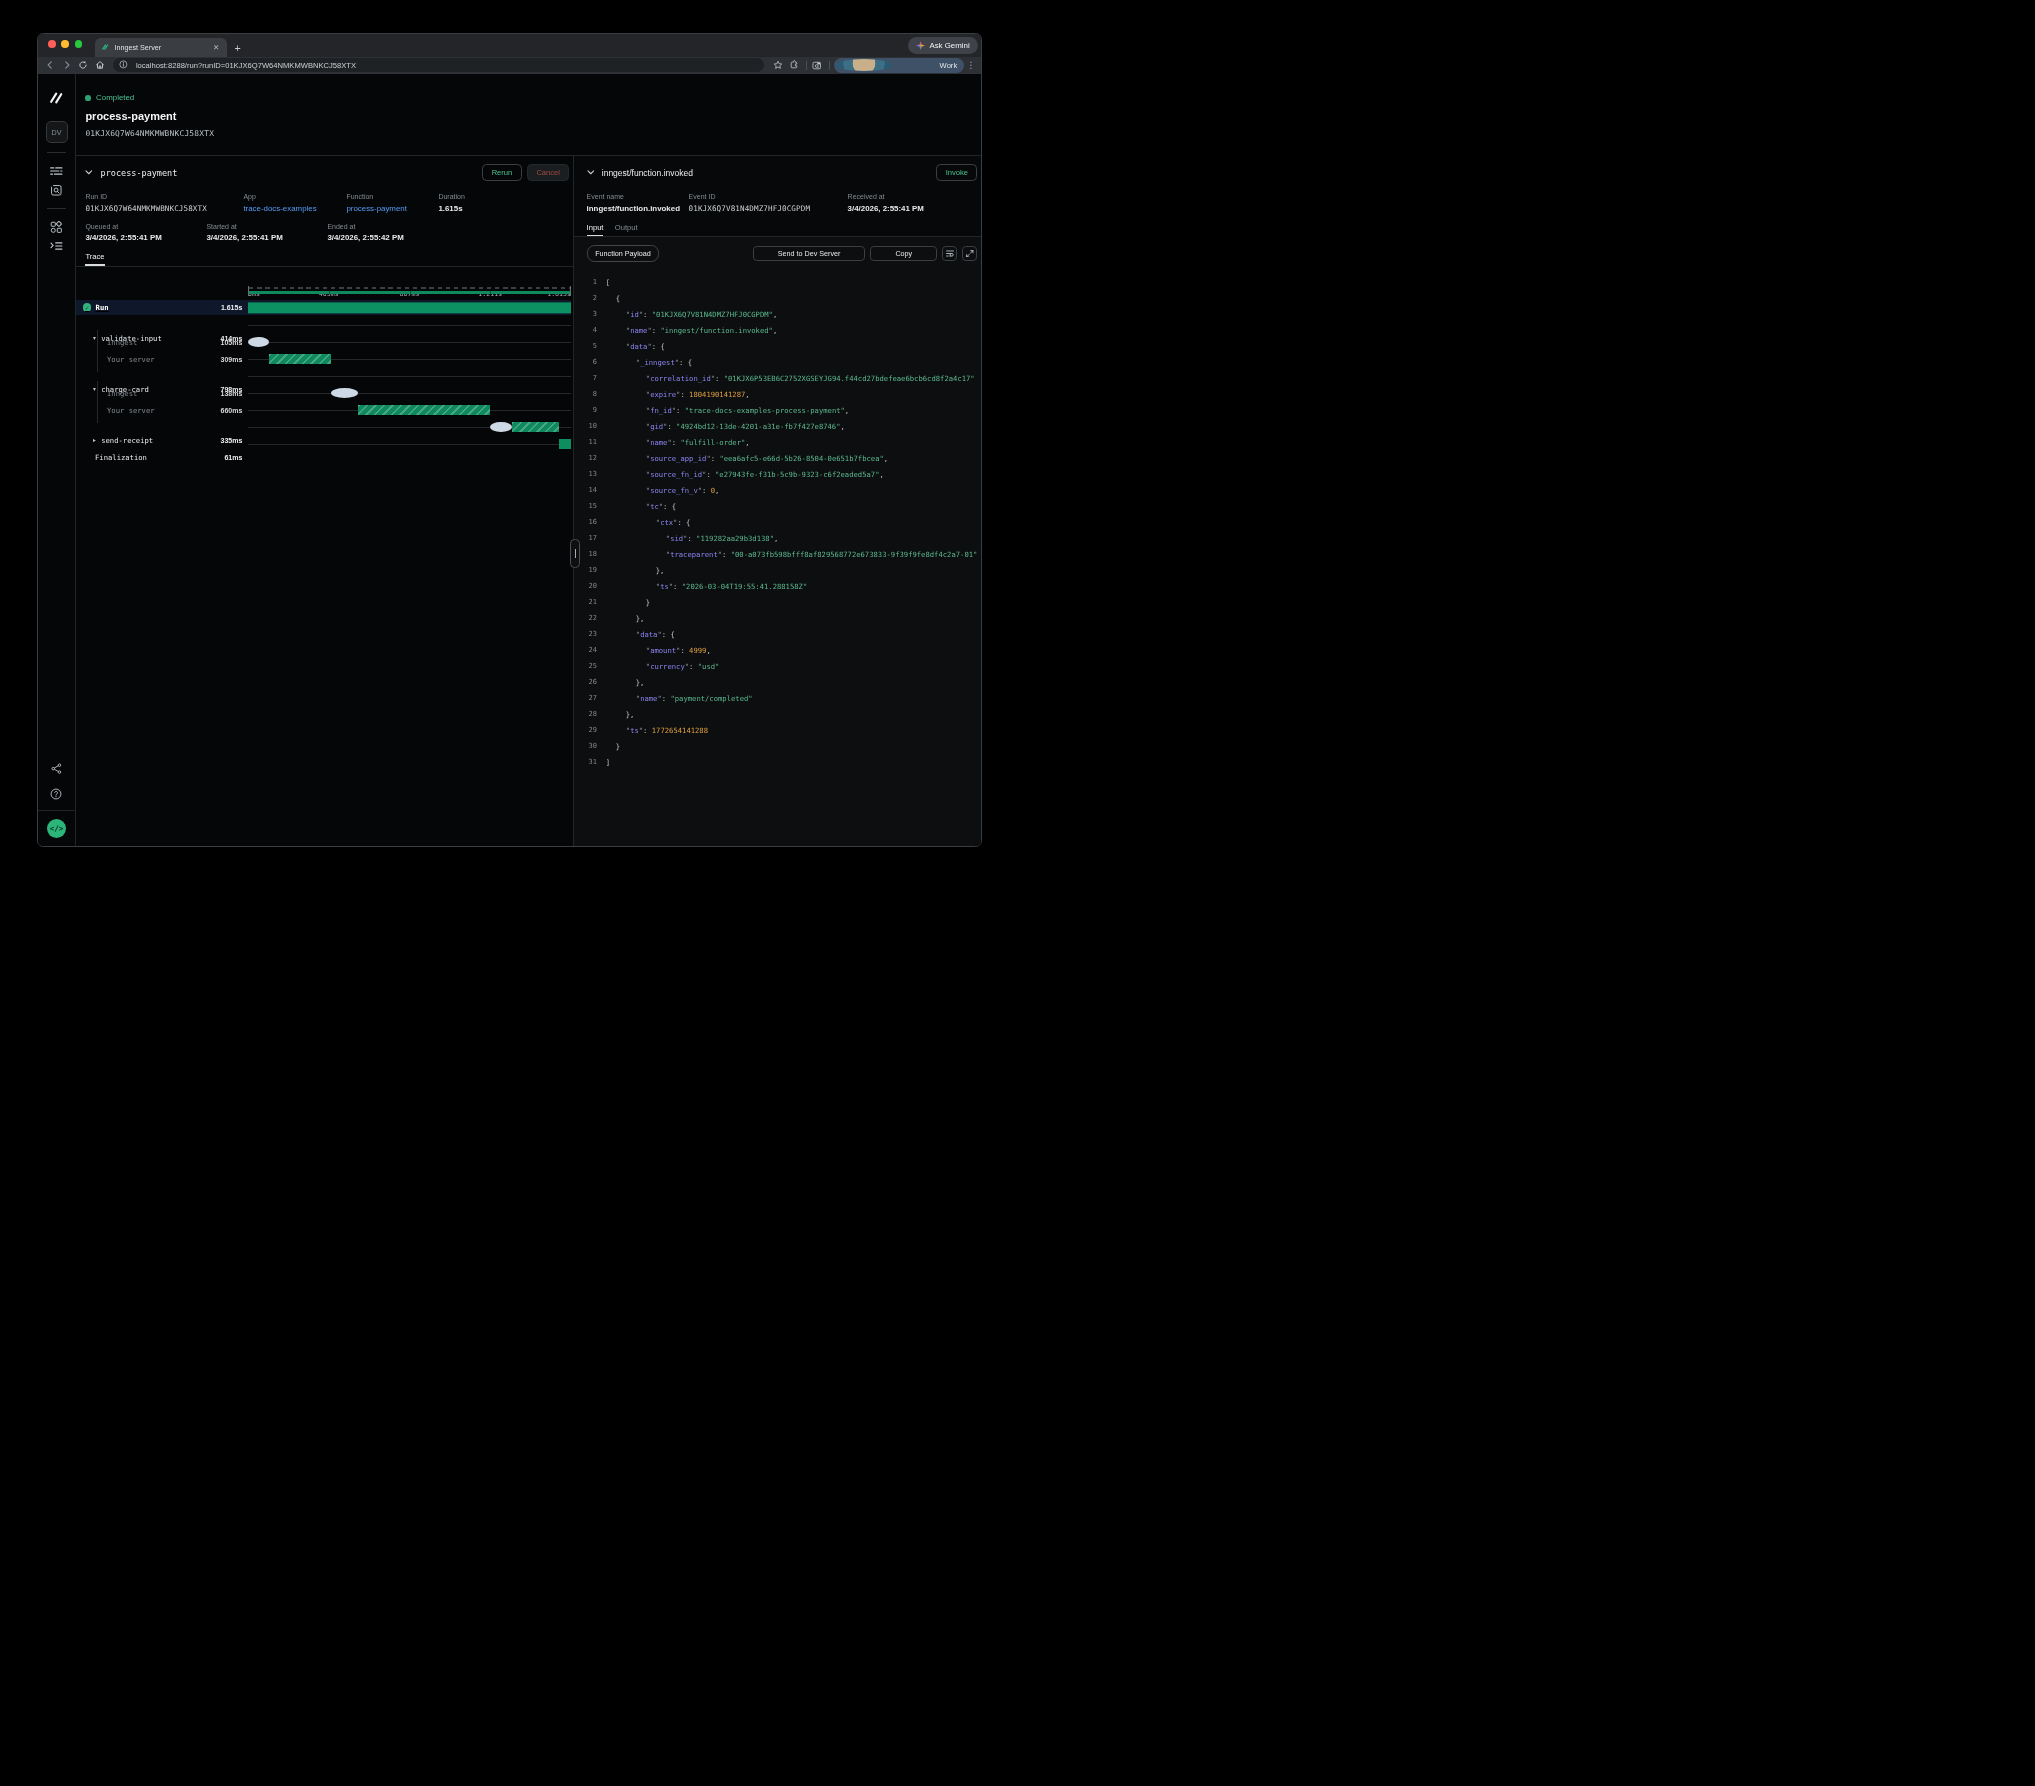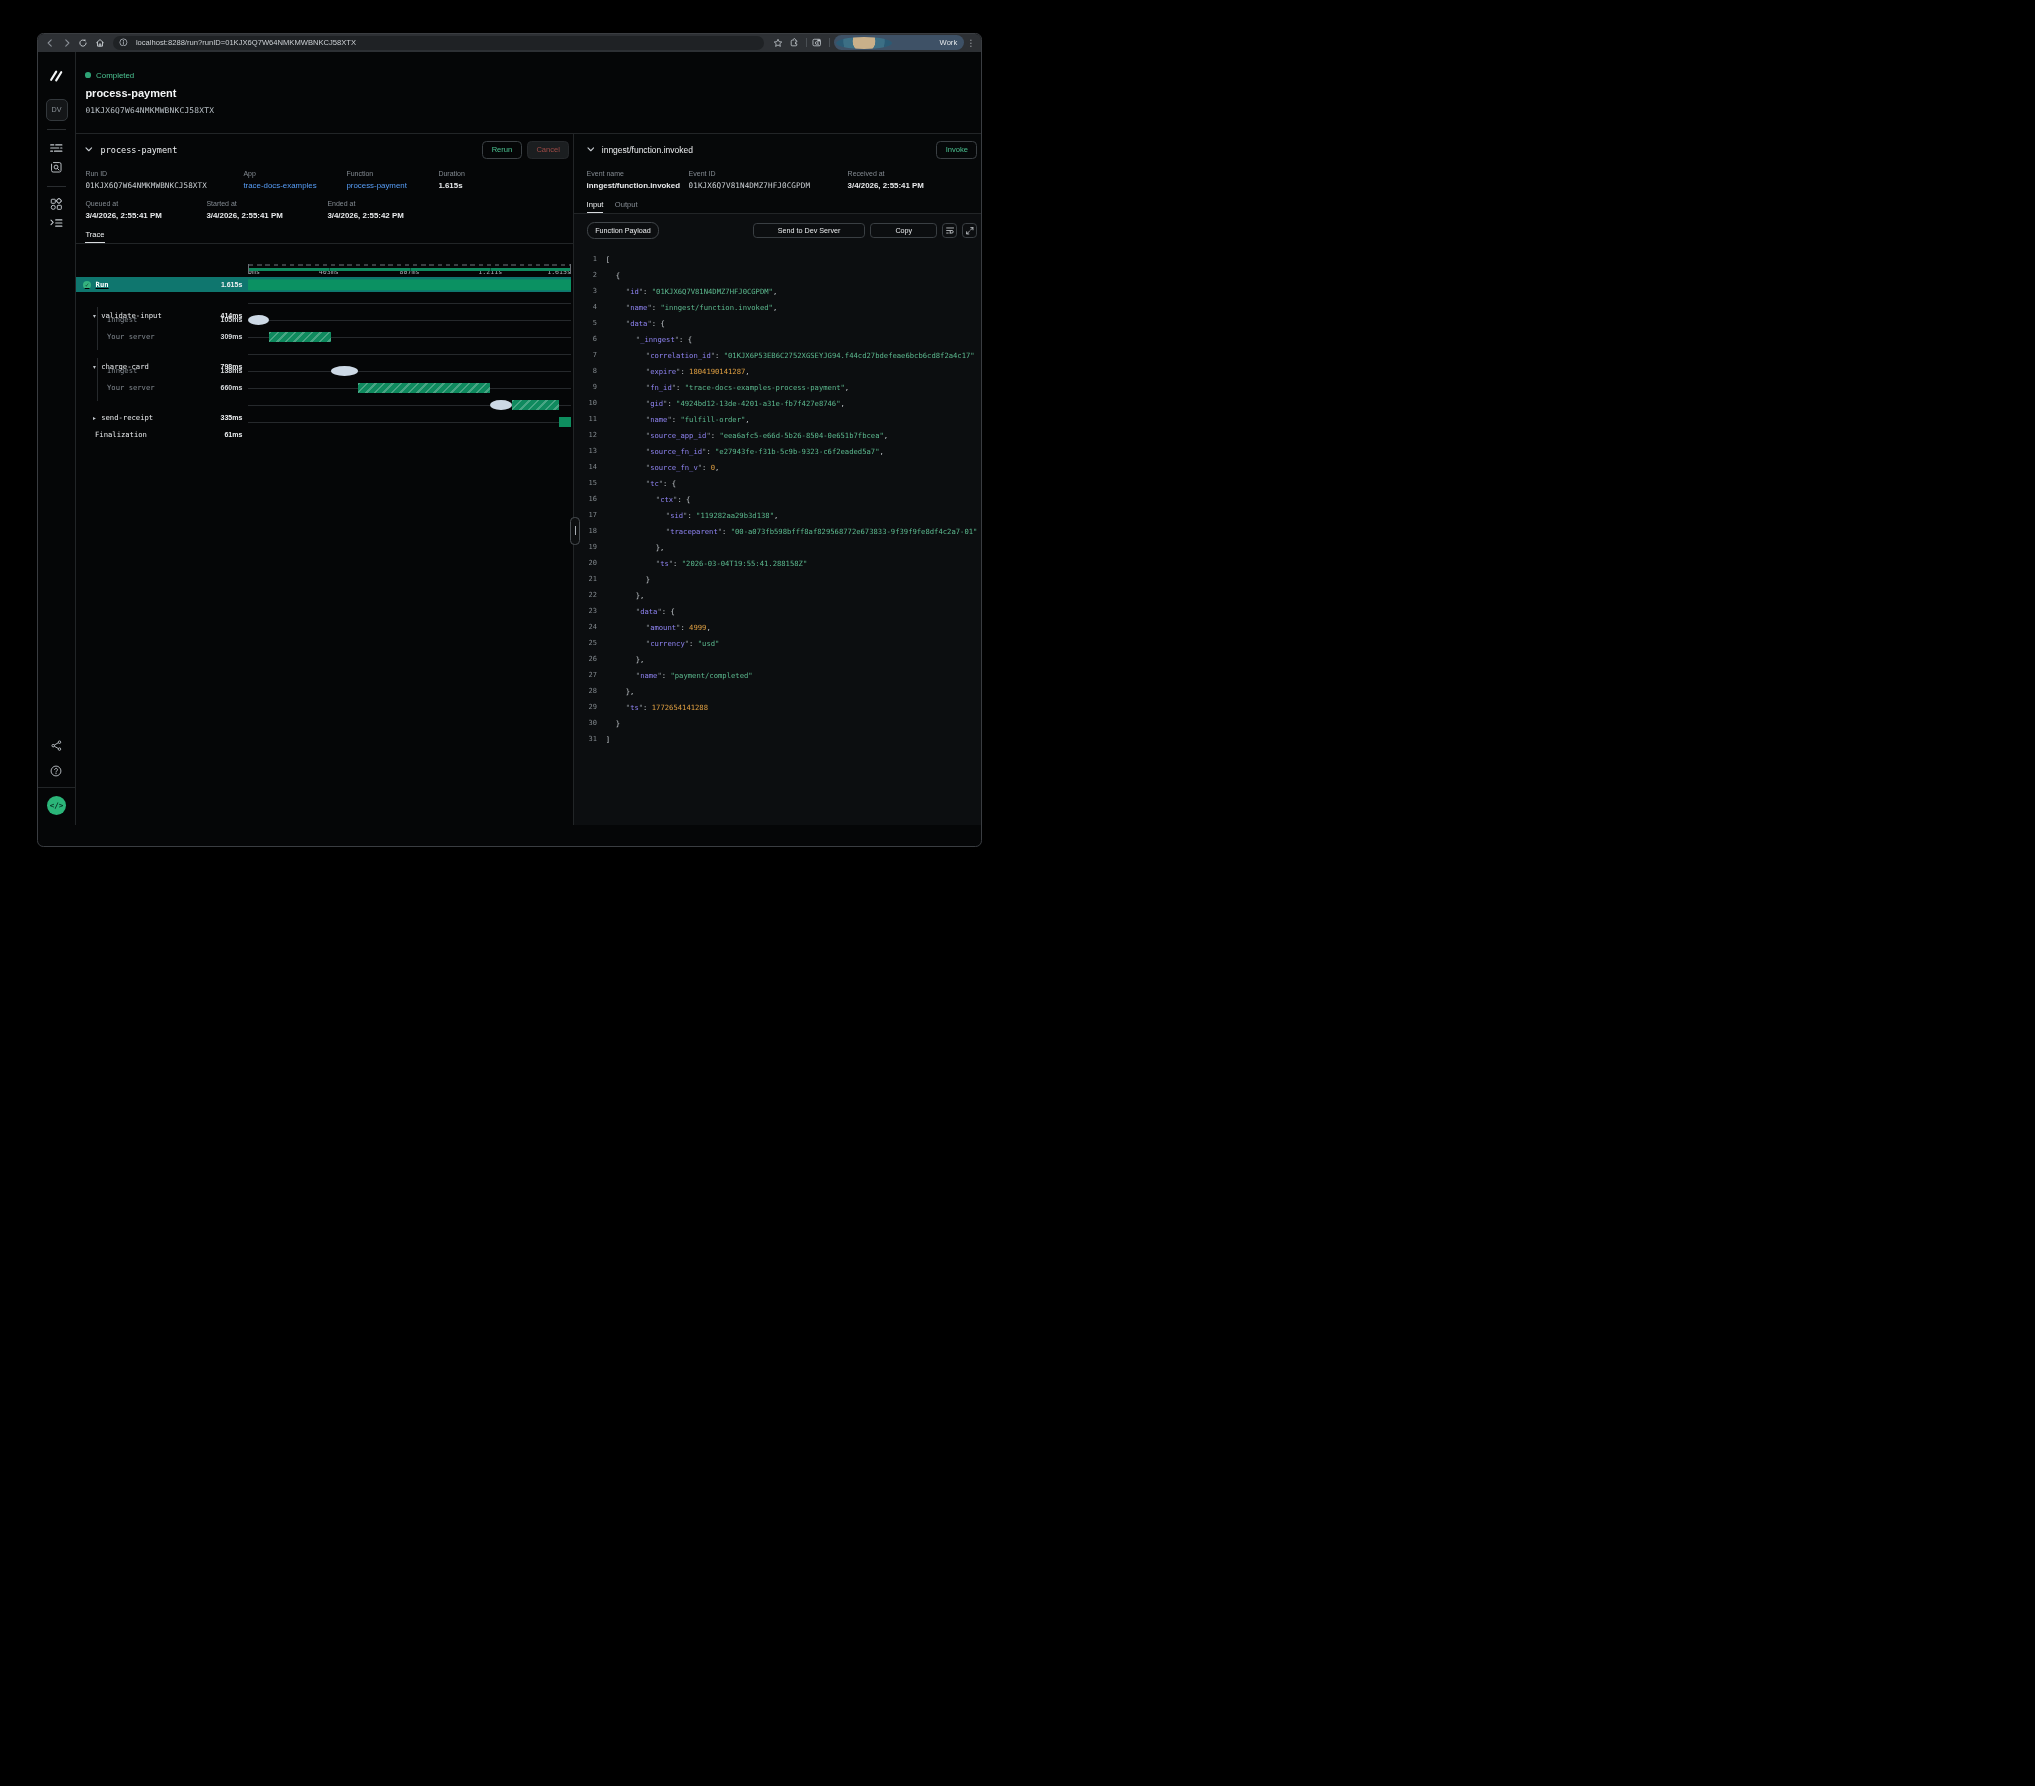--- a/index.html
+++ b/index.html
@@ -89,21 +89,21 @@
   .ticks{height:9.4px;position:relative;}
   .tick{position:absolute;top:16px;color:#a7adb3;font-size:6.6px;font-family:"DejaVu Sans Mono",monospace;}
   .minimap{height:10px;position:relative;margin-top:2.5px;}
   .minimap .cap{position:absolute;top:0;bottom:0;width:1.3px;background:#6a7076;}
   .minimap .dashes{position:absolute;left:1.3px;right:1.3px;top:0.6px;height:1.9px;
     background:repeating-linear-gradient(90deg,#3a3f43 0 4.4px,transparent 4.4px 8.2px);}
   .minimap .mline{position:absolute;left:1.3px;right:1.3px;top:4.4px;height:3.1px;background:#0f8a5e;}
   .minimap .notch{position:absolute;top:4.4px;width:0.6px;height:3.1px;background:#06513a;}
   .trows{margin-top:3.8px;}
   .trow{display:flex;height:17px;align-items:center;position:relative;}
-  .trow.run{height:15px;background:#0f766e;margin-bottom:1.9px;text-decoration:underline;}
+  .trow.run{height:15px;background:#0f172a;margin-bottom:1.9px;text-decoration:underline;}
   .tlabel{width:172px;flex:none;display:flex;align-items:center;height:100%;box-sizing:border-box;position:relative;}
   .tchart{width:323px;flex:none;position:relative;height:100%;}
   .trow:not(.run) .tchart:before{content:"";position:absolute;left:0;right:0;top:50%;height:0.6px;background:#26292c;}
   .tbar{position:absolute;top:50%;height:10px;transform:translateY(-50%);}
   .tbar.solid{background:#0e8e5f;}
   .tbar.light{background:#cdd9e5;}
   .tbar.hatched{background:#0f8a5e;
     background-image:repeating-linear-gradient(135deg,rgba(255,255,255,.24) 0 1.6px,transparent 1.6px 6px);}
   .trow.run .tbar{height:11.3px;background:#0b9162;}
   .rname{font-family:"DejaVu Sans Mono",monospace;font-size:7.2px;color:#e9ebed;}
@@ -136,20 +136,42 @@
   
   .drag-handle{position:absolute;left:494px;top:383px;width:8.2px;height:26.4px;border:0.6px solid #4a4f53;
     background:#0d0f10;border-radius:4.4px;display:flex;align-items:center;justify-content:center;z-index:5;}
   .drag-handle i{display:block;width:0.9px;height:8.8px;background:#a7adb2;}
 </style>
 </head>
 <body>
 
 <div id="window">
 
+  <div class="tabstrip">
+    <div class="lights">
+      <span class="light r"></span>
+      <span class="light y"></span>
+      <span class="light g"></span>
+    </div>
+    <div class="tab">
+      <span>
+        <svg width="8.2" height="8.2" viewBox="0 0 14 14">
+            <path d="M3 10.5 L7.5 3.5" stroke="#2cb57e" stroke-width="2.2" stroke-linecap="round" fill="none"></path>
+            <path d="M6.5 10.5 L11 3.5" stroke="#2cb57e" stroke-width="2.2" stroke-linecap="round" fill="none"></path>
+          </svg>
+      </span>
+      <span class="tab-title">Inngest Server</span>
+      <span class="tab-close">✕</span>
+    </div>
+    <span class="newtab">+</span>
+    <div class="gemini-pill">
+      <span class="gemini-star"></span>
+      <span>Ask Gemini</span>
+    </div>
+  </div>
 
   <div class="toolbar">
     <span class="navic">
       <svg width="10" height="10" viewBox="0 0 16 16">
           <path d="M10 3 L5 8 L10 13" stroke="#8a9097" stroke-width="1.7" fill="none" stroke-linecap="round" stroke-linejoin="round"></path>
         </svg>
     </span>
     <span class="navic">
       <svg width="10" height="10" viewBox="0 0 16 16">
           <path d="M6 3 L11 8 L6 13" stroke="#8a9097" stroke-width="1.7" fill="none" stroke-linecap="round" stroke-linejoin="round"></path>

